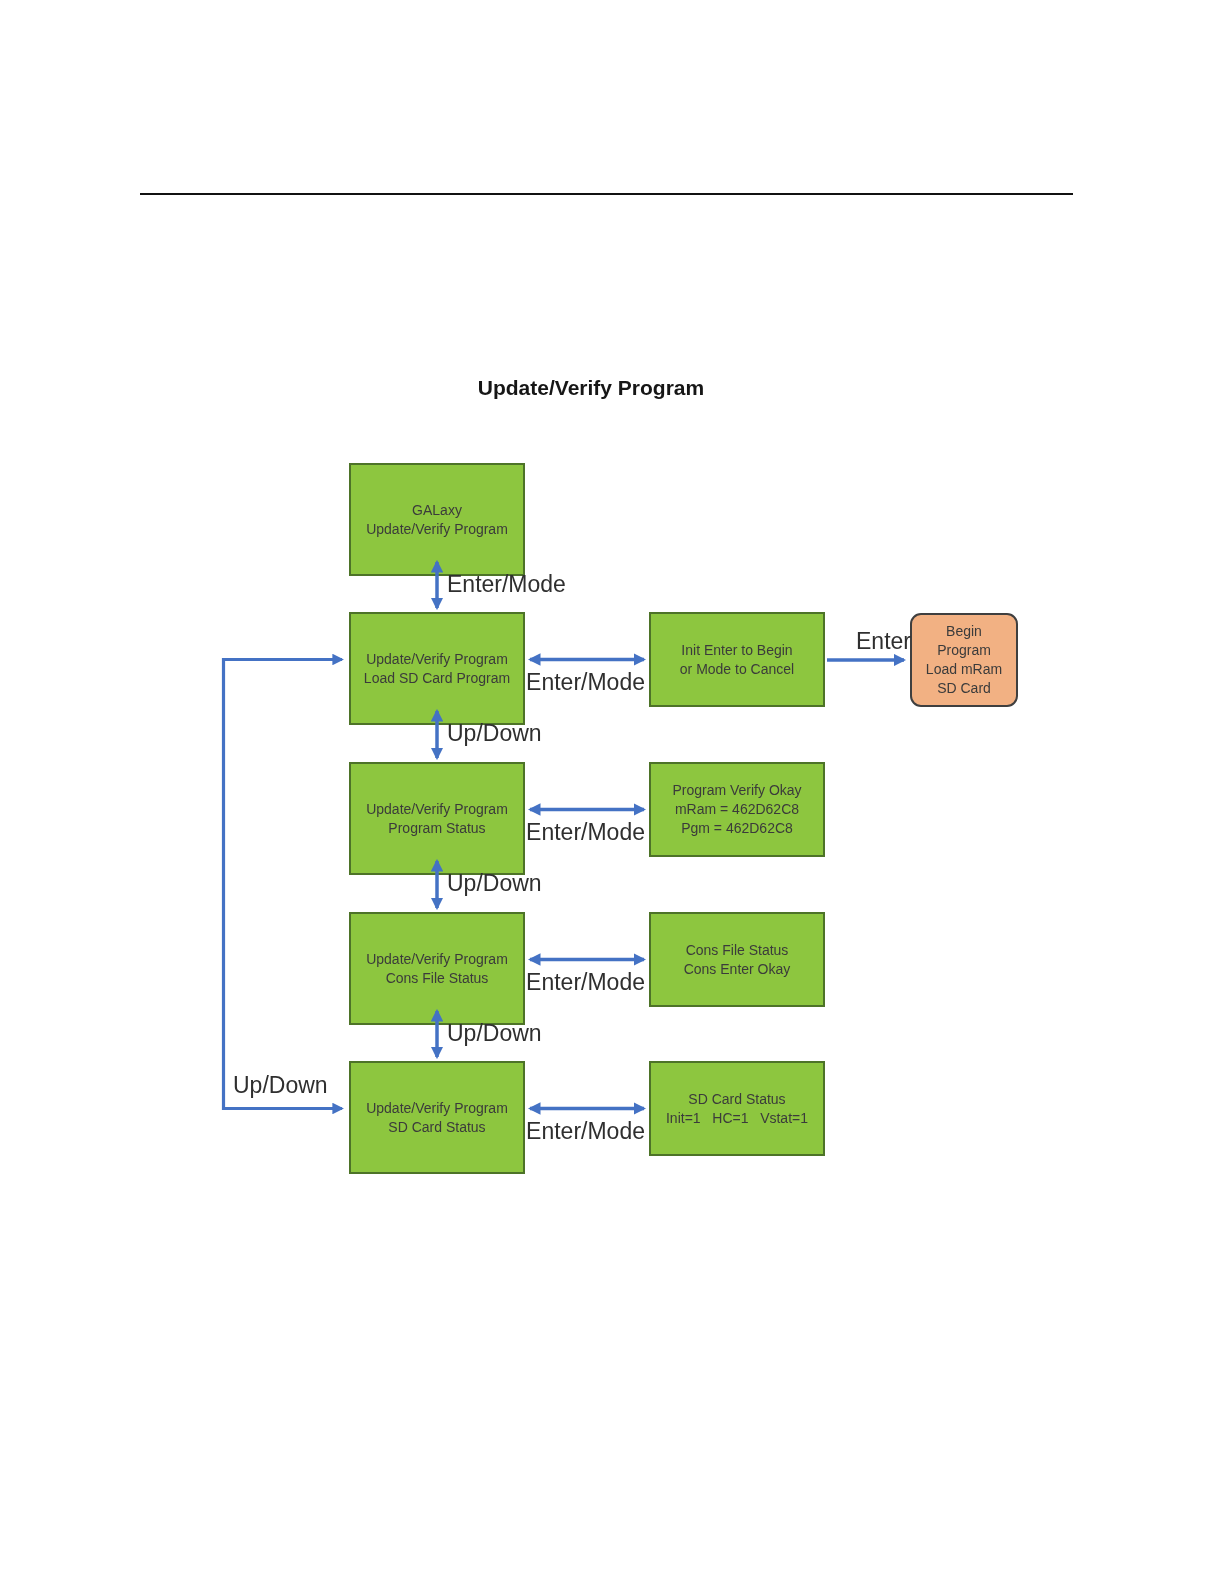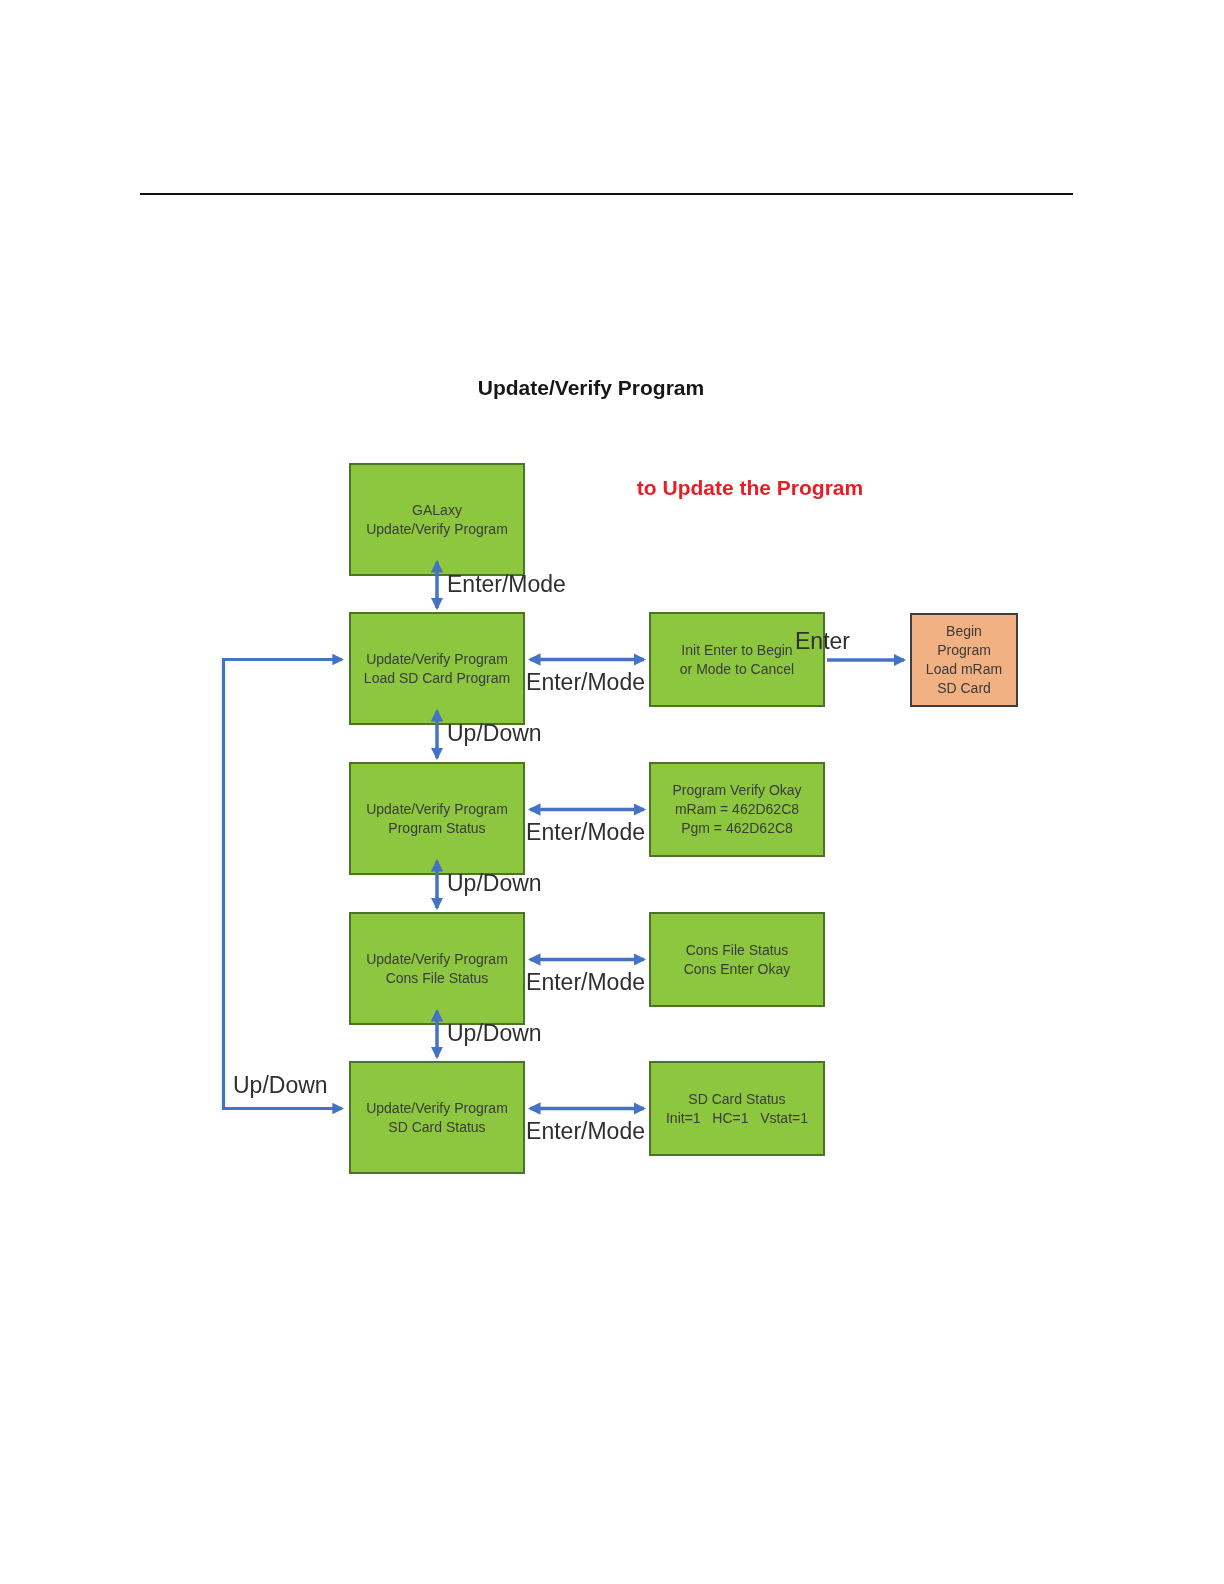--- a/index.html
+++ b/index.html
@@ -46,29 +46,29 @@
     background: var(--orange-fill, #f2b183);
     border: 2px solid var(--orange-border, #3f3f3f);
   }
   .colL { left: 349px; width: 176px; height: 113px; }
   .colM { left: 649px; width: 176px; height: 95px; }
   .r1 { top: 463px; }
   .r2 { top: 612px; }
   .r3 { top: 762px; }
   .r4 { top: 912px; }
   .r5 { top: 1061px; }
-  #action-box { left: 910px; top: 613px; width: 108px; height: 94px; }
+  #action-box { left: 910px; top: 613px; width: 108px; height: 94px; border-radius: 11px; }
   .lbl {
     font-size: 23px;
     color: var(--label-text, #2f2f2f);
     white-space: nowrap;
   }
   .lbl-v { left: 447px; }
   .lbl-h { left: 523px; width: 122px; text-align: right; }
-  #lbl-enter { left: 795px; top: 628px; width: 86px; text-align: left; }
+  #lbl-enter { left: 825px; top: 628px; width: 86px; text-align: right; }
   #lbl-loop { left: 233px; top: 1072px; }
   #connector-layer {
     position: absolute; left: 0; top: 0;
     width: 1224px; height: 1584px;
     pointer-events: none;
   }
   #connector-layer .arrow {
     stroke: var(--arrow-blue, #4472c4);
     fill: none;
   }
@@ -77,21 +77,20 @@
 </head>
 <body>
 
 <div id="canvas">
 
   <div id="top-rule" class="abs"></div>
 
   <div id="page-title" class="abs">Update/Verify Program</div>
 
   <div id="warning" class="abs">
-    <div>to Update the Program</div>
   </div>
 
   <div class="abs node green colL r1">
     <span>GALaxy</span>
     <span>Update/Verify Program</span>
   </div>
   <div class="abs node green colL r2">
     <span>Update/Verify Program</span>
     <span>Load SD Card Program</span>
   </div>

